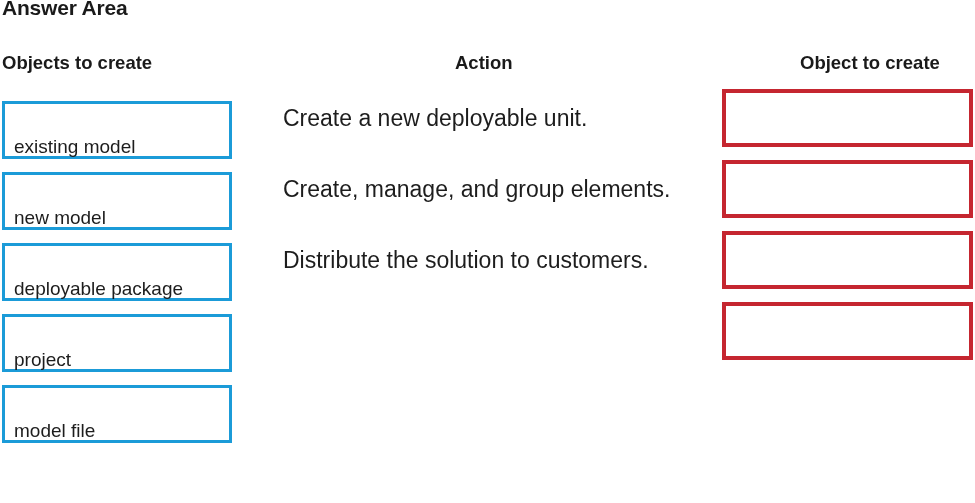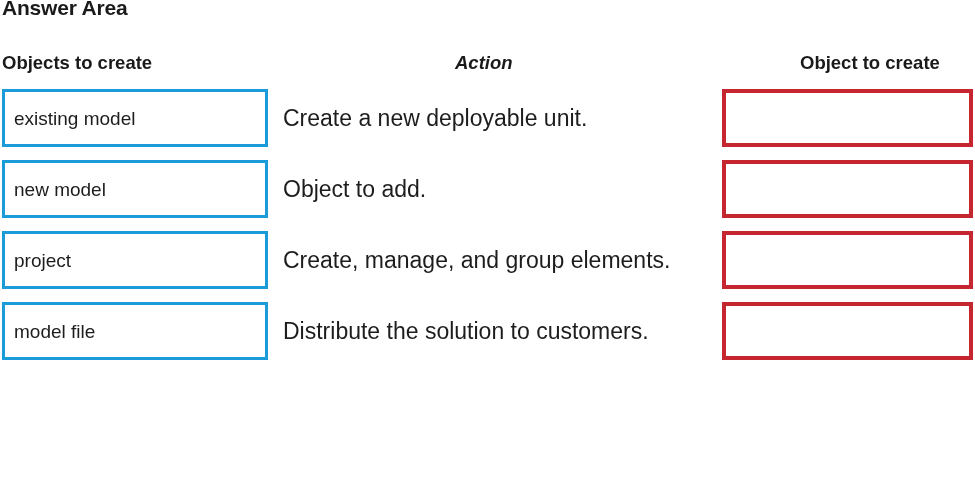--- a/index.html
+++ b/index.html
@@ -38,43 +38,44 @@
   
   .col-header {
     position: absolute;
     font-size: 18.5px;
     font-weight: bold;
     color: #1a1a1a;
     white-space: nowrap;
     text-align: center;
   }
   .col-header.left   { left: 2px;   top: 52px; }
-  .col-header.middle { left: 455px; top: 52px; font-style: italic; }
+  .col-header.middle { left: 455px; top: 52px; }
   .col-header.right  { left: 800px; top: 52px; }
 
   
   .source-list {
     position: absolute;
     left: 2px;
     top: 89px;
     width: 250px;
   }
   .source-item {
     box-sizing: border-box;
-    width: 266px;
+    width: 230px;
     height: 58px;
     border: 3px solid #1b9bd8;
     background: #ffffff;
     margin-bottom: 13px;
     display: flex;
-    align-items: center;
+    align-items: flex-end;
     padding-left: 9px;
     font-size: 19px;
     color: #1d1d1d;
     line-height: 1;
+    margin-top: 12px;
   }
 
   
   .action-col {
     position: absolute;
     left: 283px;
     top: 89px;
     width: 430px;
   }
   .action-row {
@@ -118,33 +119,33 @@
   <div class="col-header right">Object to create</div>
 
   <div class="source-list">
     <div class="source-item">
       <span>existing model</span>
     </div>
     <div class="source-item">
       <span>new model</span>
     </div>
     <div class="source-item">
+      <span>deployable package</span>
+    </div>
+    <div class="source-item">
       <span>project</span>
     </div>
     <div class="source-item">
       <span>model file</span>
     </div>
   </div>
 
   <div class="action-col">
     <div class="action-row">
       <span>Create a new deployable unit.</span>
-    </div>
-    <div class="action-row">
-      <span>Object to add.</span>
     </div>
     <div class="action-row">
       <span>Create, manage, and group elements.</span>
     </div>
     <div class="action-row">
       <span>Distribute the solution to customers.</span>
     </div>
   </div>
 
   <div class="target-col">

